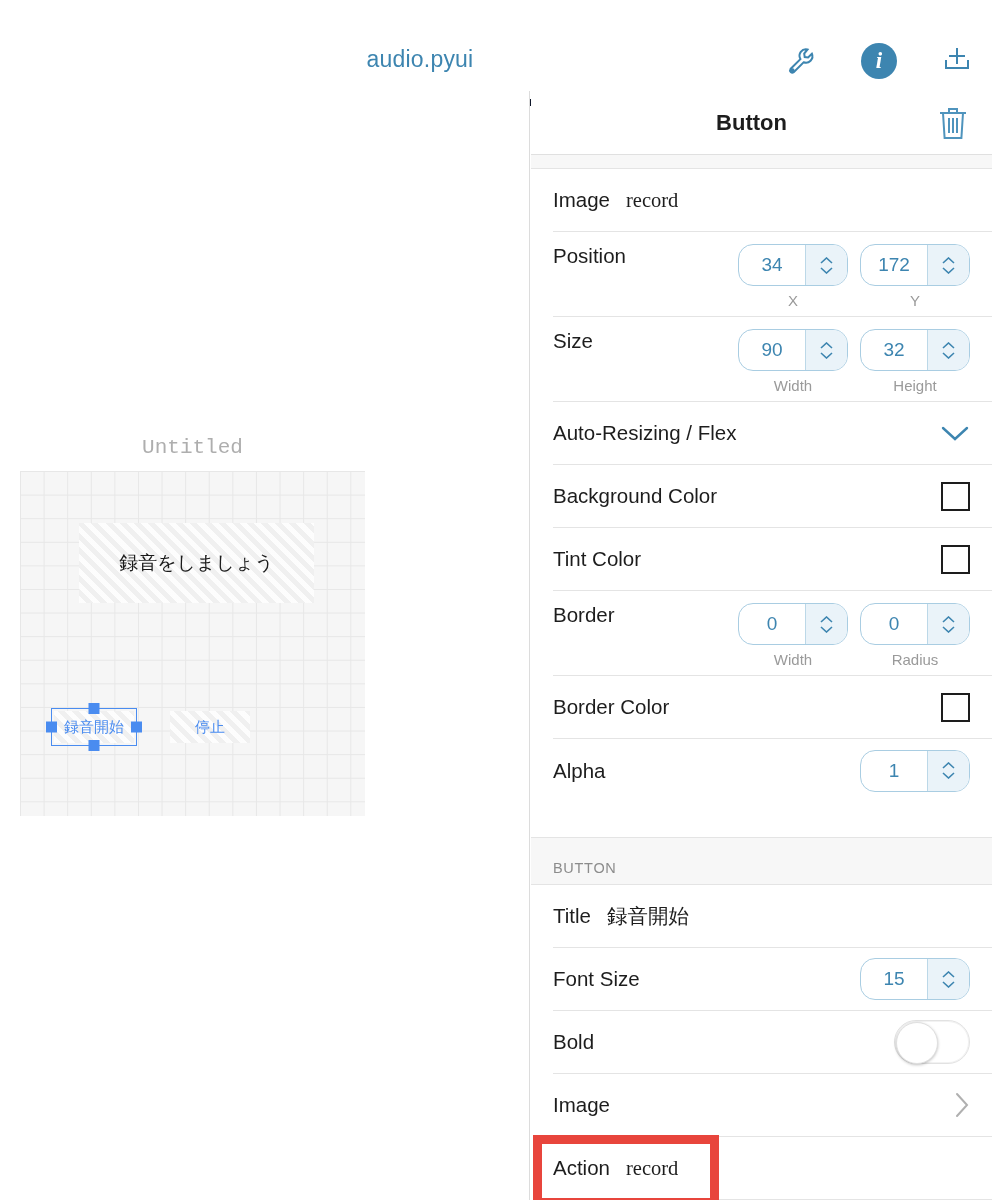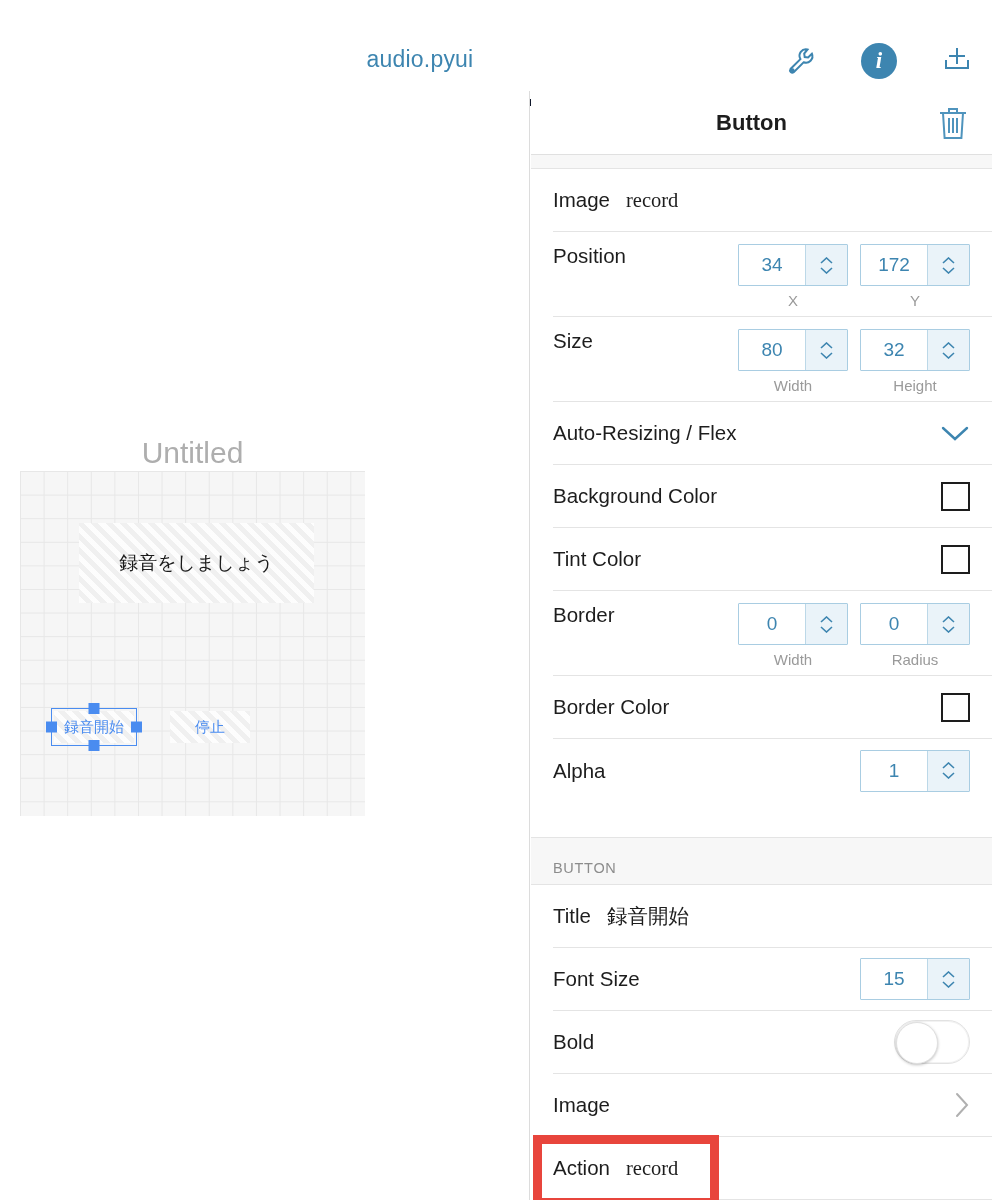--- a/index.html
+++ b/index.html
@@ -40,21 +40,21 @@
     font-size: 23px; font-weight: bold; font-style: italic;
   }
 
   
   .canvas-area {
     position: absolute; left: 0; top: 91px; width: 530px; height: 1109px;
     background: #fff; border-right: 1px solid #dcdcdc;
   }
   .view-title {
     position: absolute; left: 0; top: 345px; width: 385px;
-    text-align: center; font-size: 30px; color: #aeaeae;
+    text-align: center; font-size: 21px; color: #aeaeae; font-family: Liberation Mono, monospace;
   }
   .phone-canvas {
     position: absolute; left: 20px; top: 380px;
     width: 345px; height: 345px;
     background:
       linear-gradient(to right, #e7e7e7 1px, transparent 1px) 0 0 / 23.6px 23.6px,
       linear-gradient(to bottom, #e7e7e7 1px, transparent 1px) 0 0 / 23.6px 23.6px,
       #f6f6f6;
   }
   .ui-widget {
@@ -119,21 +119,21 @@
   .row.tall { min-height: 85px; align-items: flex-start; padding-top: 12px; }
   .row-label { font-size: 20.5px; color: #1d1d1d; }
   .row-value { font-size: 20.5px; color: #1d1d1d; margin-left: 16px; font-family: Liberation Serif, serif; }
   .row-right { margin-left: auto; display: flex; align-items: center; }
 
   
   .stepper-pair { display: flex; gap: 12px; }
   .stepper-col { display: flex; flex-direction: column; align-items: center; }
   .stepper {
     display: flex; width: 110px; height: 42px;
-    border: 1px solid #a9cde2; border-radius: 1px; overflow: hidden;
+    border: 1px solid #a9cde2; border-radius: 15px; overflow: hidden;
     background: #fff;
   }
   .stepper .val {
     flex: 1; display: flex; align-items: center; justify-content: center;
     font-size: 19px; color: #3d85b0;
   }
   .stepper .arrows {
     width: 42px; background: #eaf3f9; border-left: 1px solid #bcd8e8;
     display: flex; flex-direction: column; align-items: center; justify-content: center;
     gap: 3px;
@@ -265,21 +265,21 @@
         </div>
       </div>
     </div>
 
     <div class="row tall">
       <span class="row-label">Size</span>
       <div class="row-right">
         <div class="stepper-pair">
           <div class="stepper-col">
             <div class="stepper">
-              <div class="val">80</div>
+              <div class="val">90</div>
               <div class="arrows">
                 <svg class="chev" viewBox="0 0 13 7" fill="none" stroke="#3d85b0" stroke-width="1.6">
                     <path d="M1 6l5.5-5L12 6"></path>
                   </svg>
                 <svg class="chev" viewBox="0 0 13 7" fill="none" stroke="#3d85b0" stroke-width="1.6">
                     <path d="M1 1l5.5 5L12 1"></path>
                   </svg>
               </div>
             </div>
             <div class="sub-label">Width</div>

